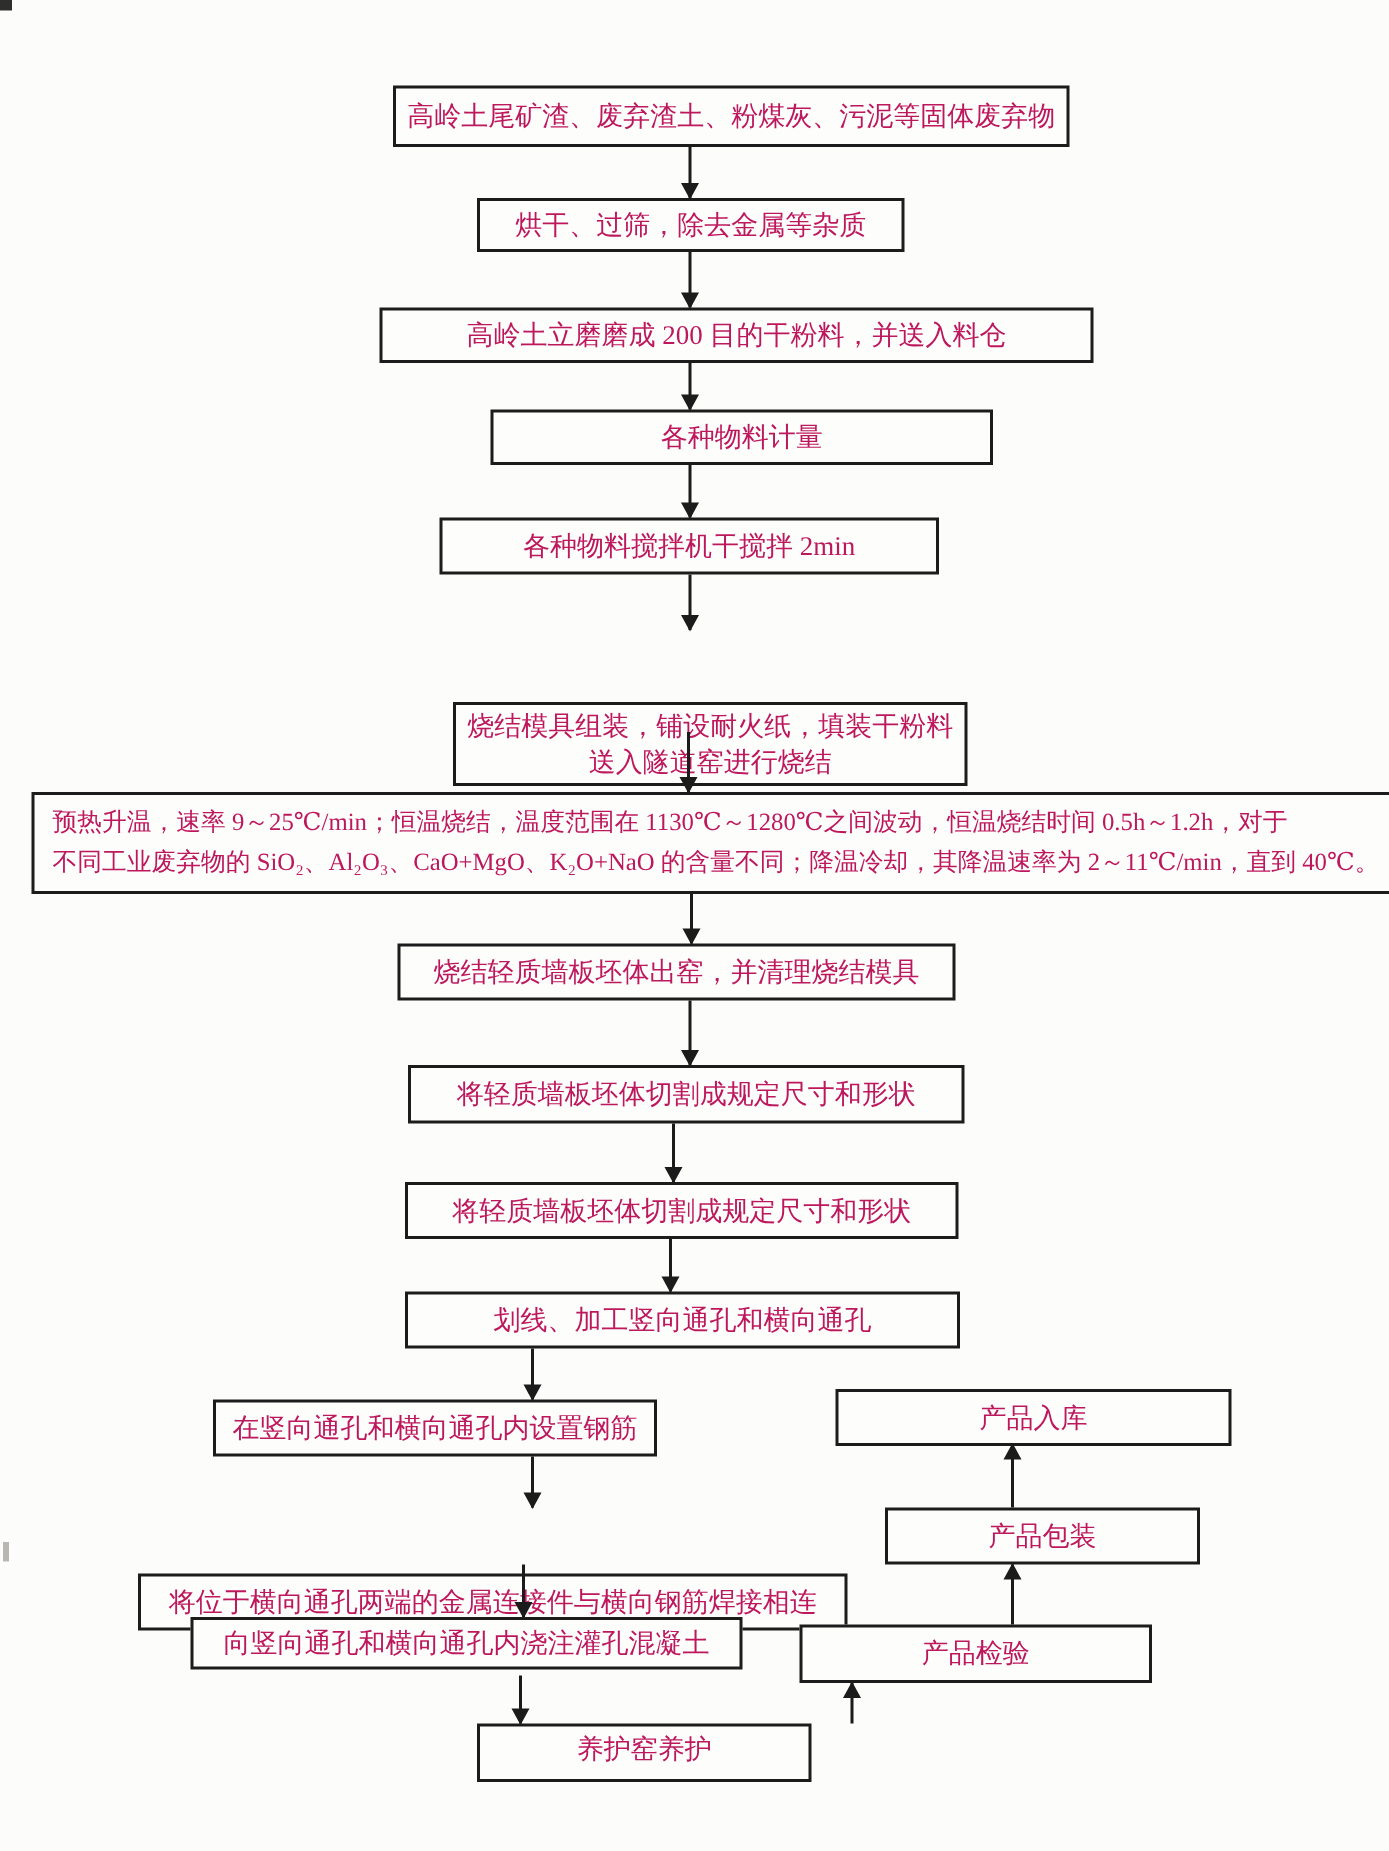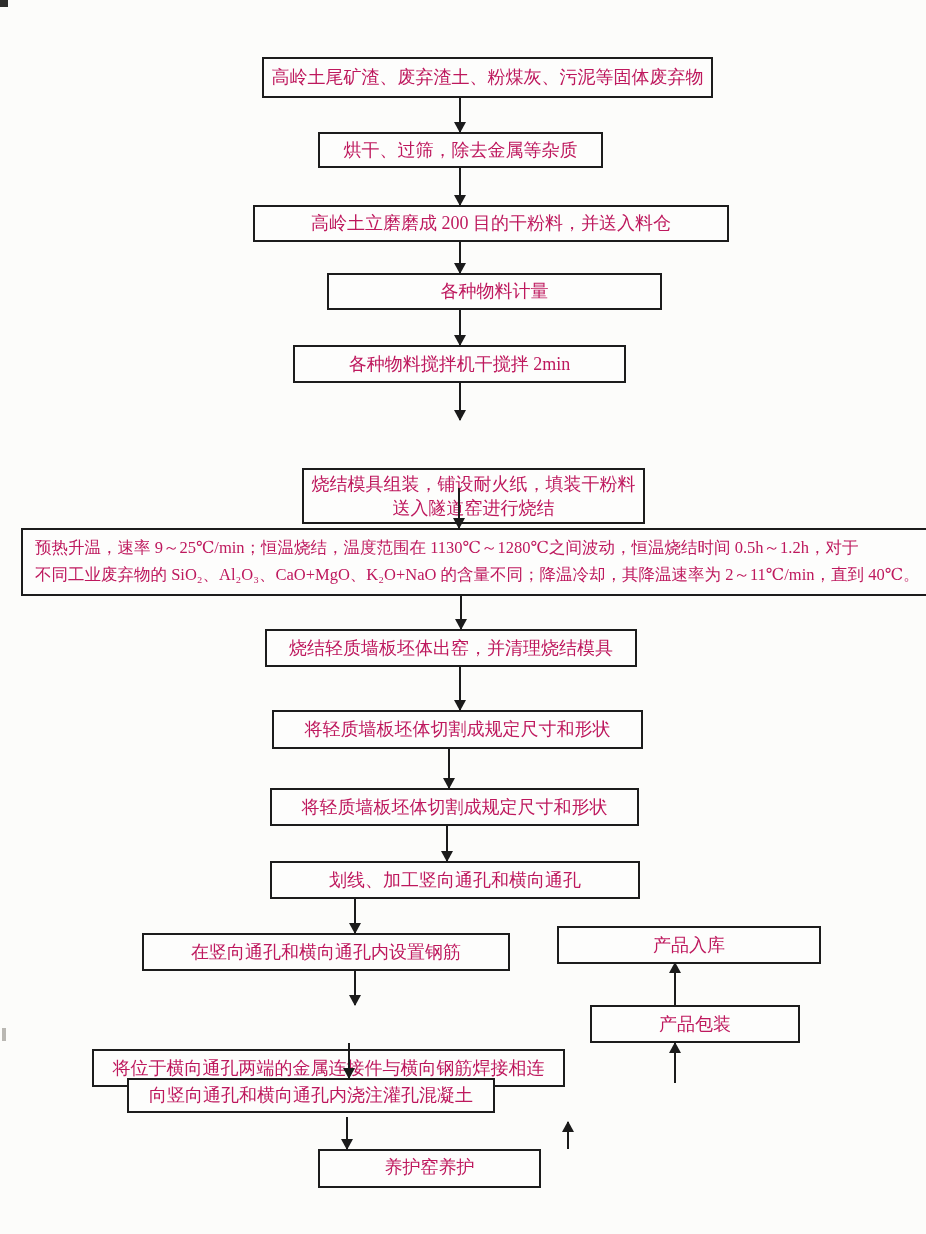--- a/index.html
+++ b/index.html
@@ -71,36 +71,39 @@
   </div>
 
   <div class="box" style="left:270px;top:788px;width:369px;height:38px;">
     <span class="bl">将轻质墙板坯体切割成规定尺寸和形状</span>
   </div>
 
   <div class="box" style="left:270px;top:861px;width:370px;height:38px;">
     <span class="bl">划线、加工竖向通孔和横向通孔</span>
   </div>
 
-  <div class="box" style="left:142px;top:933px;width:368px;height:38px;">
+  <div class="box" style="left:142px;top:933px;width:296px;height:38px;">
     <span class="bl">在竖向通孔和横向通孔内设置钢筋</span>
   </div>
 
   <div class="box" style="left:92px;top:1005px;width:473px;height:38px;margin-top:44px;">
     <span class="bl">将位于横向通孔两端的金属连接件与横向钢筋焊接相连</span>
   </div>
 
   <div class="box" style="left:127px;top:1078px;width:368px;height:35px;">
     <span class="bl">向竖向通孔和横向通孔内浇注灌孔混凝土</span>
   </div>
 
   <div class="box" style="left:318px;top:1149px;width:223px;height:39px;font-family:Liberation Mono, monospace;">
     <span class="bl">养护窑养护</span>
   </div>
 
+  <div class="box" style="left:533px;top:1083px;width:235px;height:39px;">
+    <span class="bl">产品检验</span>
+  </div>
 
   <div class="box" style="left:590px;top:1005px;width:210px;height:38px;text-align:right;">
     <span class="bl">产品包装</span>
   </div>
 
   <div class="box" style="left:543px;top:926px;width:264px;height:38px;margin-left:14px;">
     <span class="bl">产品入库</span>
   </div>
 
   <div class="arrow down" style="left:459px;top:98px;height:34px;"></div>

